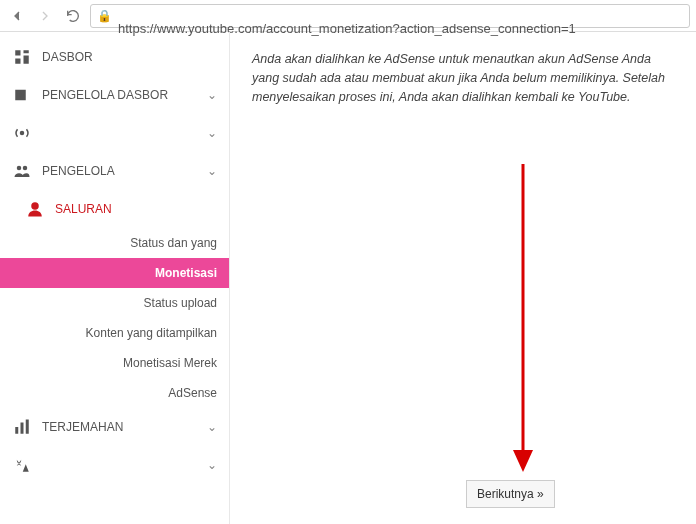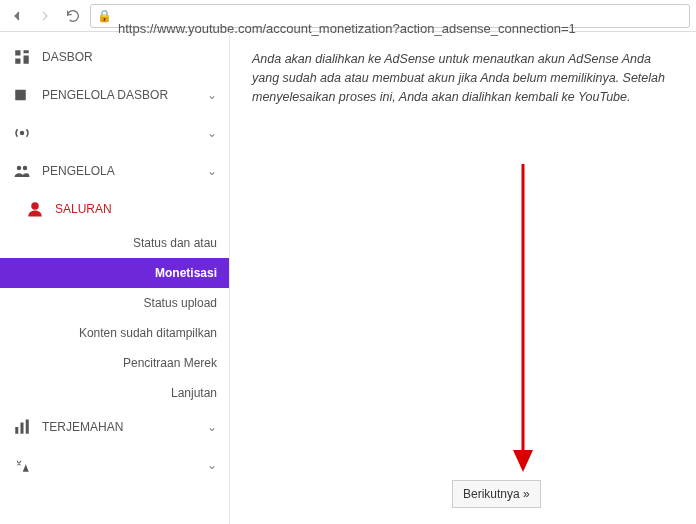--- a/index.html
+++ b/index.html
@@ -14,24 +14,24 @@
   .page { display: flex; height: calc(524px - 32px); }
   .sidebar { width: 230px; border-right: 1px solid #e8e8e8; padding-top: 6px; overflow: hidden; text-align: right; }
   .side-item { display: flex; align-items: center; padding: 10px 12px; color: #555; font-size: 12px; cursor: pointer; gap: 10px; }
   .side-item .chev { margin-left: auto; color: #888; }
   .side-item.active { color: #cc181e; margin-left: 13px; }
   .side-icon { width: 20px; display: flex; align-items: center; justify-content: center; }
   .side-icon svg { width: 18px; height: 18px; fill: #555; }
   .side-item.active .side-icon svg { fill: #cc181e; }
   .sub-list { padding-left: 0; }
   .sub-item { padding: 8px 12px 8px 40px; font-size: 12px; color: #555; cursor: pointer; }
-  .sub-item.selected { background: #6d28d9; color: #fff; font-weight: bold; }
+  .sub-item.selected { background: #ec4899; color: #fff; font-weight: bold; }
   .content { flex: 1; padding: 18px 30px 10px 22px; position: relative; }
   .msg { font-style: italic; color: #444; font-size: 12.5px; line-height: 1.5; }
-  .next-btn { position: absolute; left: 222px; bottom: 16px; border: 1px solid #ccc; background: #f7f7f7; padding: 6px 10px; font-size: 12px; color: #333; cursor: pointer; }
+  .next-btn { position: absolute; left: 236px; bottom: 16px; border: 1px solid #ccc; background: #f7f7f7; padding: 6px 10px; font-size: 12px; color: #333; cursor: pointer; }
   .arrow-annot { position: absolute; left: 258px; top: 122px; }
   .arrow-annot svg { width: 70px; height: 320px; }
 </style>
 </head>
 <body>
 
 <div class="browser-bar">
   <div class="nav-btn">
     <svg viewBox="0 0 24 24">
         <path fill="currentColor" d="M15 6l-6 6 6 6" stroke="currentColor" stroke-width="2"></path>
@@ -105,26 +105,26 @@
       <span class="side-icon">
         <svg viewBox="0 0 24 24">
             <circle cx="12" cy="8" r="5"></circle>
             <path d="M3 22c0-5 4-8 9-8s9 3 9 8"></path>
           </svg>
       </span>
       <span>SALURAN</span>
     </div>
 
     <div class="sub-list">
-      <div class="sub-item">Status dan atau</div>
+      <div class="sub-item">Status dan yang</div>
       <div class="sub-item selected">Monetisasi</div>
       <div class="sub-item">Status upload</div>
-      <div class="sub-item">Konten sudah ditampilkan</div>
-      <div class="sub-item">Pencitraan Merek</div>
-      <div class="sub-item">Lanjutan</div>
+      <div class="sub-item">Konten yang ditampilkan</div>
+      <div class="sub-item">Monetisasi Merek</div>
+      <div class="sub-item">AdSense</div>
     </div>
 
     <div class="side-item">
       <span class="side-icon">
         <svg viewBox="0 0 24 24">
             <rect x="3" y="12" width="4" height="9"></rect>
             <rect x="10" y="6" width="4" height="15"></rect>
             <rect x="17" y="2" width="4" height="19"></rect>
           </svg>
       </span>

